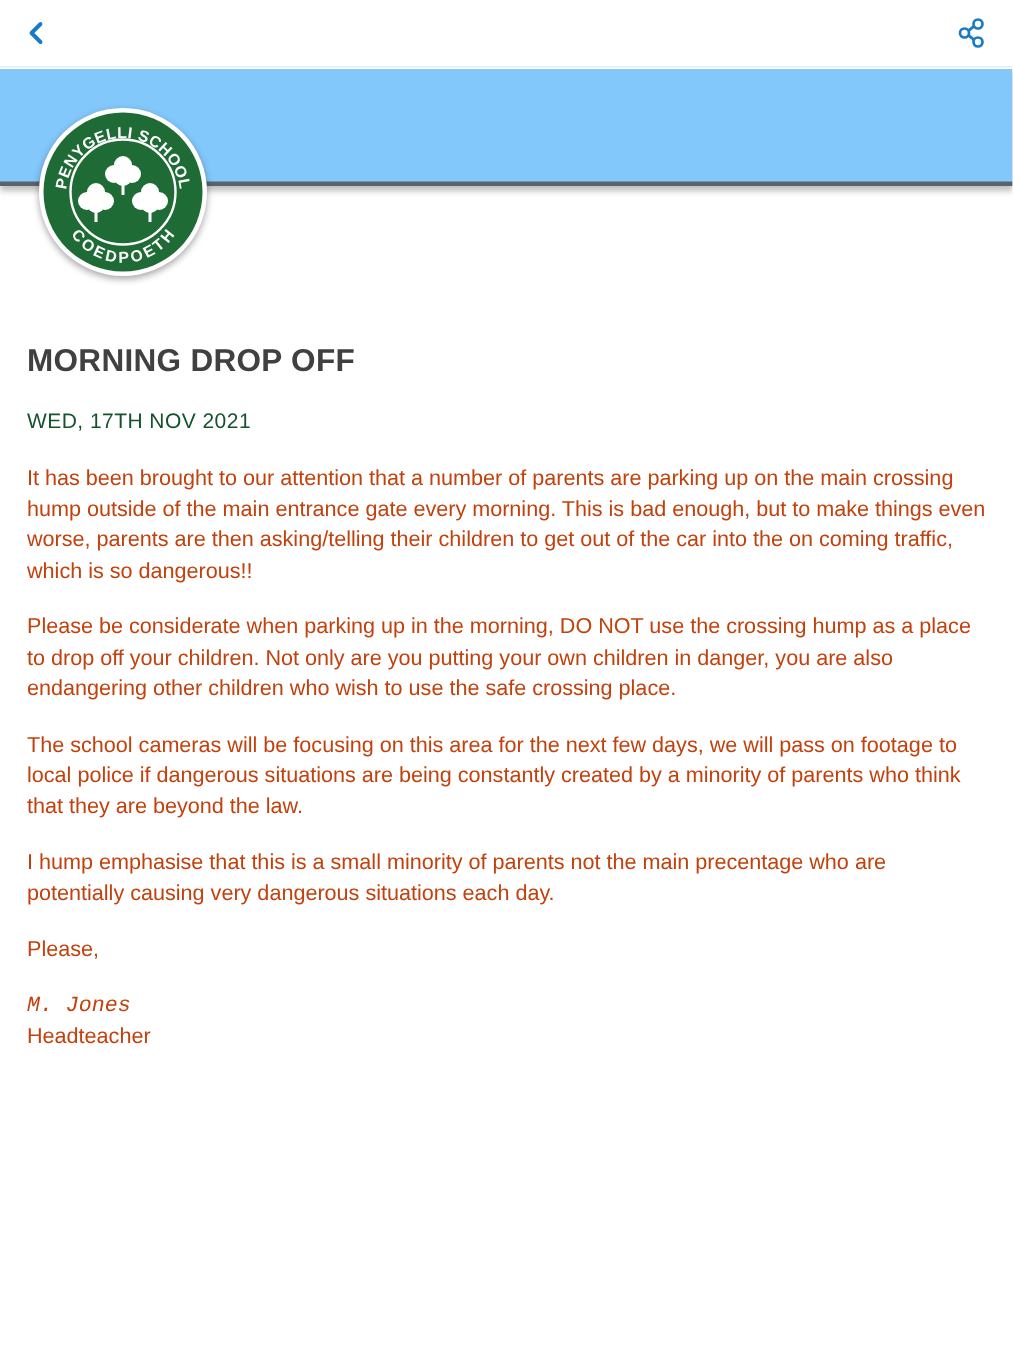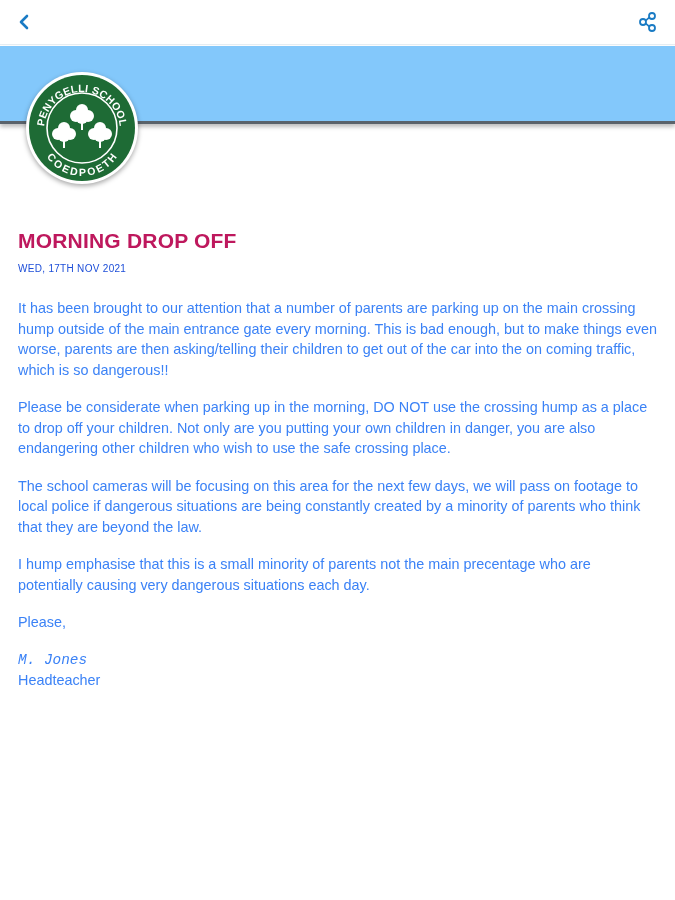--- a/index.html
+++ b/index.html
@@ -9,23 +9,23 @@
   .topbar { position: absolute; left: 0; top: 0; width: 675px; height: 45px; background: #ffffff; border-bottom: 1px solid #e6eef3; }
   .back-btn { position: absolute; left: 14px; top: 10px; width: 22px; height: 24px; cursor: pointer; }
   .share-btn { position: absolute; right: 16px; top: 10px; width: 22px; height: 24px; cursor: pointer; }
 
   .banner { position: absolute; left: 0; top: 46px; width: 675px; height: 78px; background: #83c8fb; border-bottom: 3px solid #5a636b; box-shadow: 0 3px 4px rgba(0,0,0,0.25); }
 
   .logo { position: absolute; left: 26px; top: 72px; width: 112px; height: 112px; border-radius: 50%; background: #ffffff; box-shadow: 0 2px 5px rgba(0,0,0,0.35); }
   .logo svg { width: 112px; height: 112px; display: block; }
 
   .content { position: absolute; left: 18px; top: 228px; width: 640px; }
-  .title { font-size: 21px; font-weight: bold; color: #be185d; letter-spacing: 0.2px; line-height: 26px; }
-  .date { font-size: 10px; color: #1d4ed8; margin-top: 6px; line-height: 18px; letter-spacing: 0.3px; }
-  .body-text { margin-top: 20px; font-size: 14.4px; line-height: 20.5px; color: #3b82f6; }
+  .title { font-size: 21px; font-weight: bold; color: #404040; letter-spacing: 0.2px; line-height: 26px; }
+  .date { font-size: 14px; color: #14532d; margin-top: 17px; line-height: 18px; letter-spacing: 0.3px; }
+  .body-text { margin-top: 20px; font-size: 14.4px; line-height: 20.5px; color: #c2410c; }
   .body-text p { margin-bottom: 17px; }
   .sig-name { font-style: italic; font-family: Liberation Mono, monospace; }
   .sig-block p { margin-bottom: 0; }
 </style>
 </head>
 <body>
 
 <div class="topbar">
   <div class="back-btn">
     <svg width="22" height="24" viewBox="0 0 22 24">

